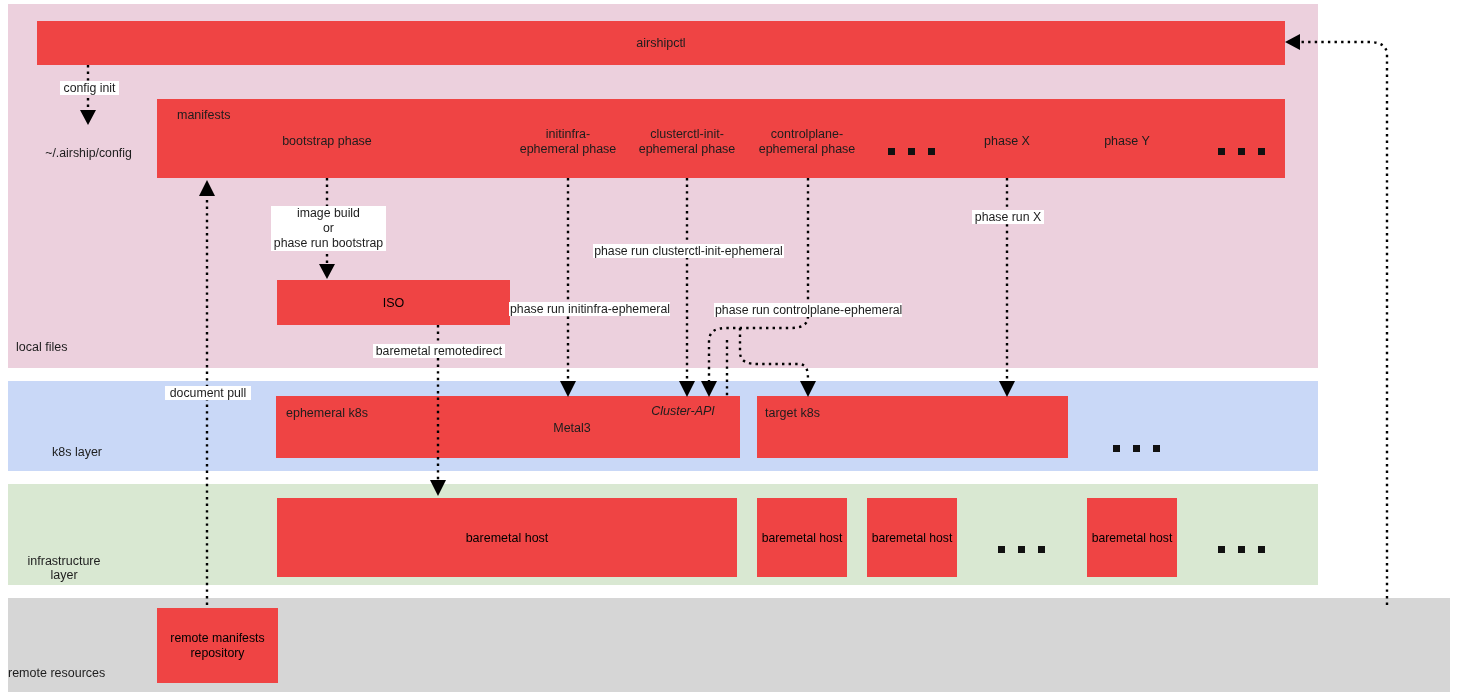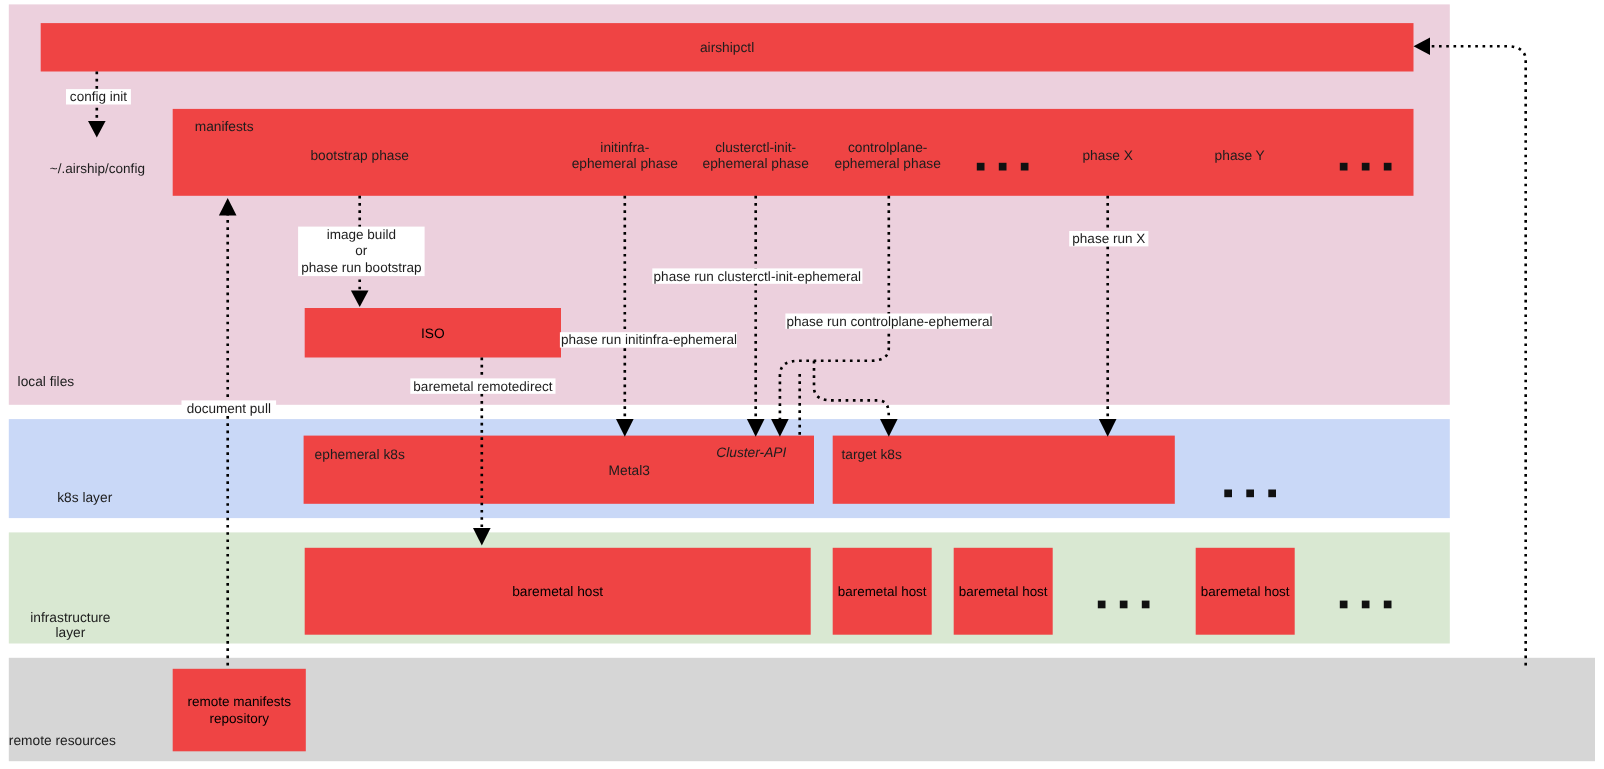--- a/index.html
+++ b/index.html
@@ -177,19 +177,19 @@
     <div>or</div>
     <div>phase run bootstrap</div>
   </div>
 
   <div class="elabel" style="left:373px;top:344px;width:130px;">baremetal remotedirect</div>
 
   <div class="elabel" style="left:509px;top:302px;width:159px;">phase run initinfra-ephemeral</div>
 
   <div class="elabel" style="left:593px;top:244px;width:189px;">phase run clusterctl-init-ephemeral</div>
 
-  <div class="elabel" style="left:714px;top:285px;width:186px;">phase run controlplane-ephemeral</div>
+  <div class="elabel" style="left:714px;top:303px;width:186px;">phase run controlplane-ephemeral</div>
 
   <div class="elabel" style="left:972px;top:210px;width:70px;">phase run X</div>
 
-  <div class="elabel" style="left:165px;top:364px;width:84px;text-align:center;">document pull</div>
+  <div class="elabel" style="left:165px;top:386px;width:84px;text-align:center;">document pull</div>
 
 </div>
 
 </body></html>

